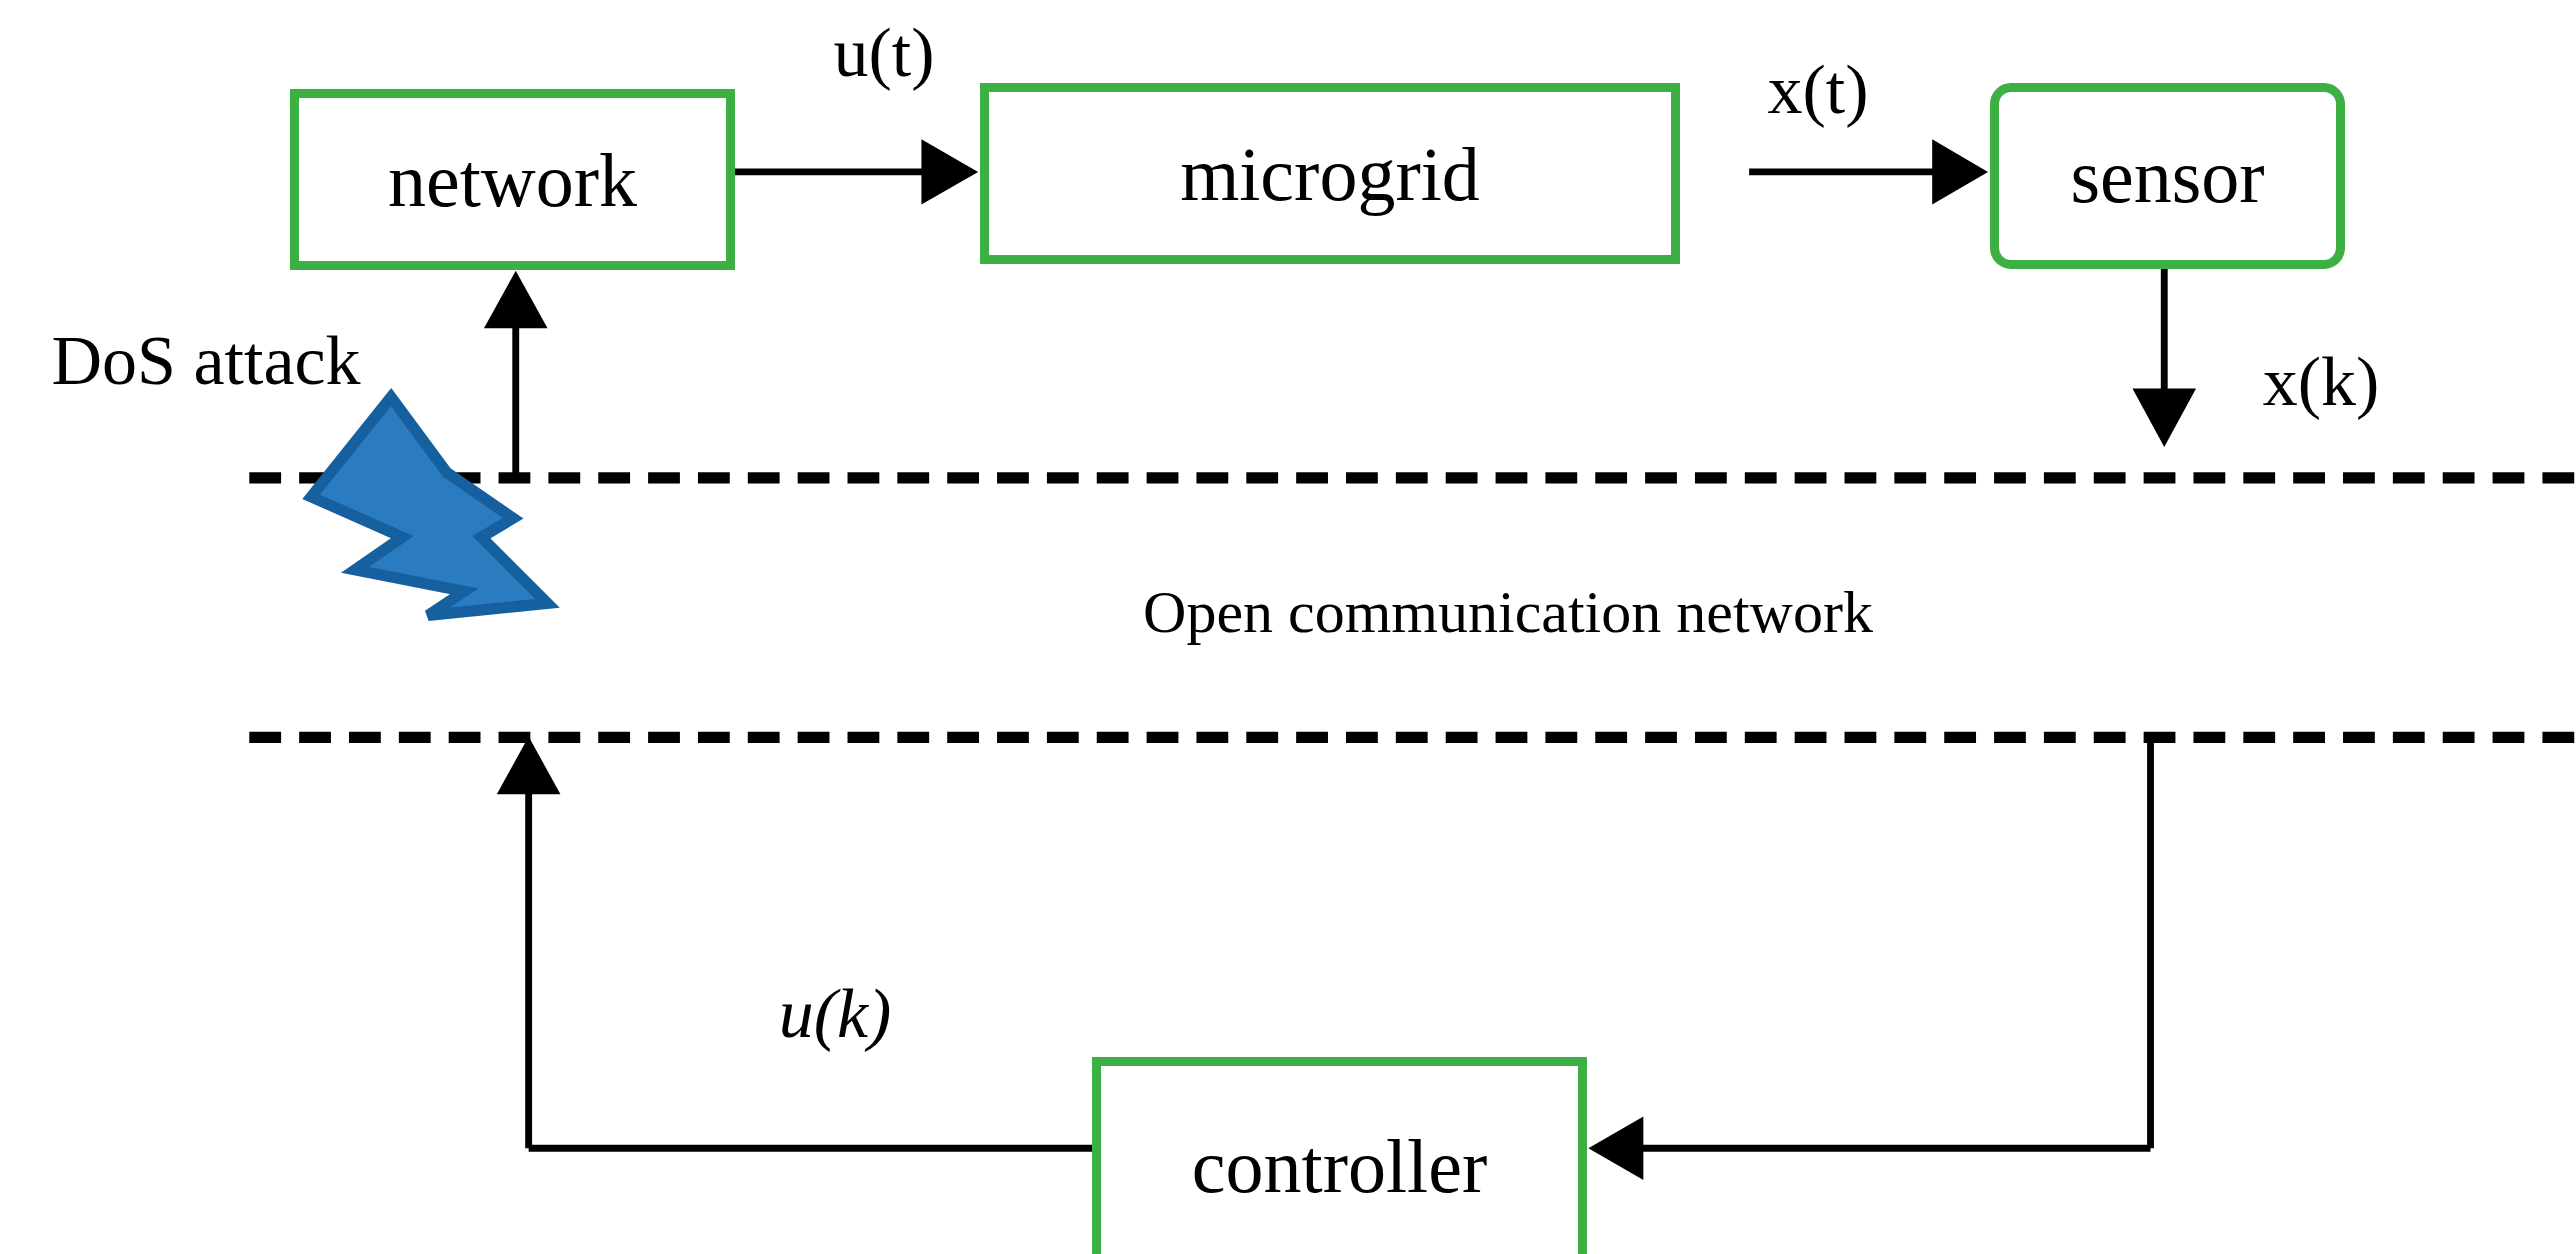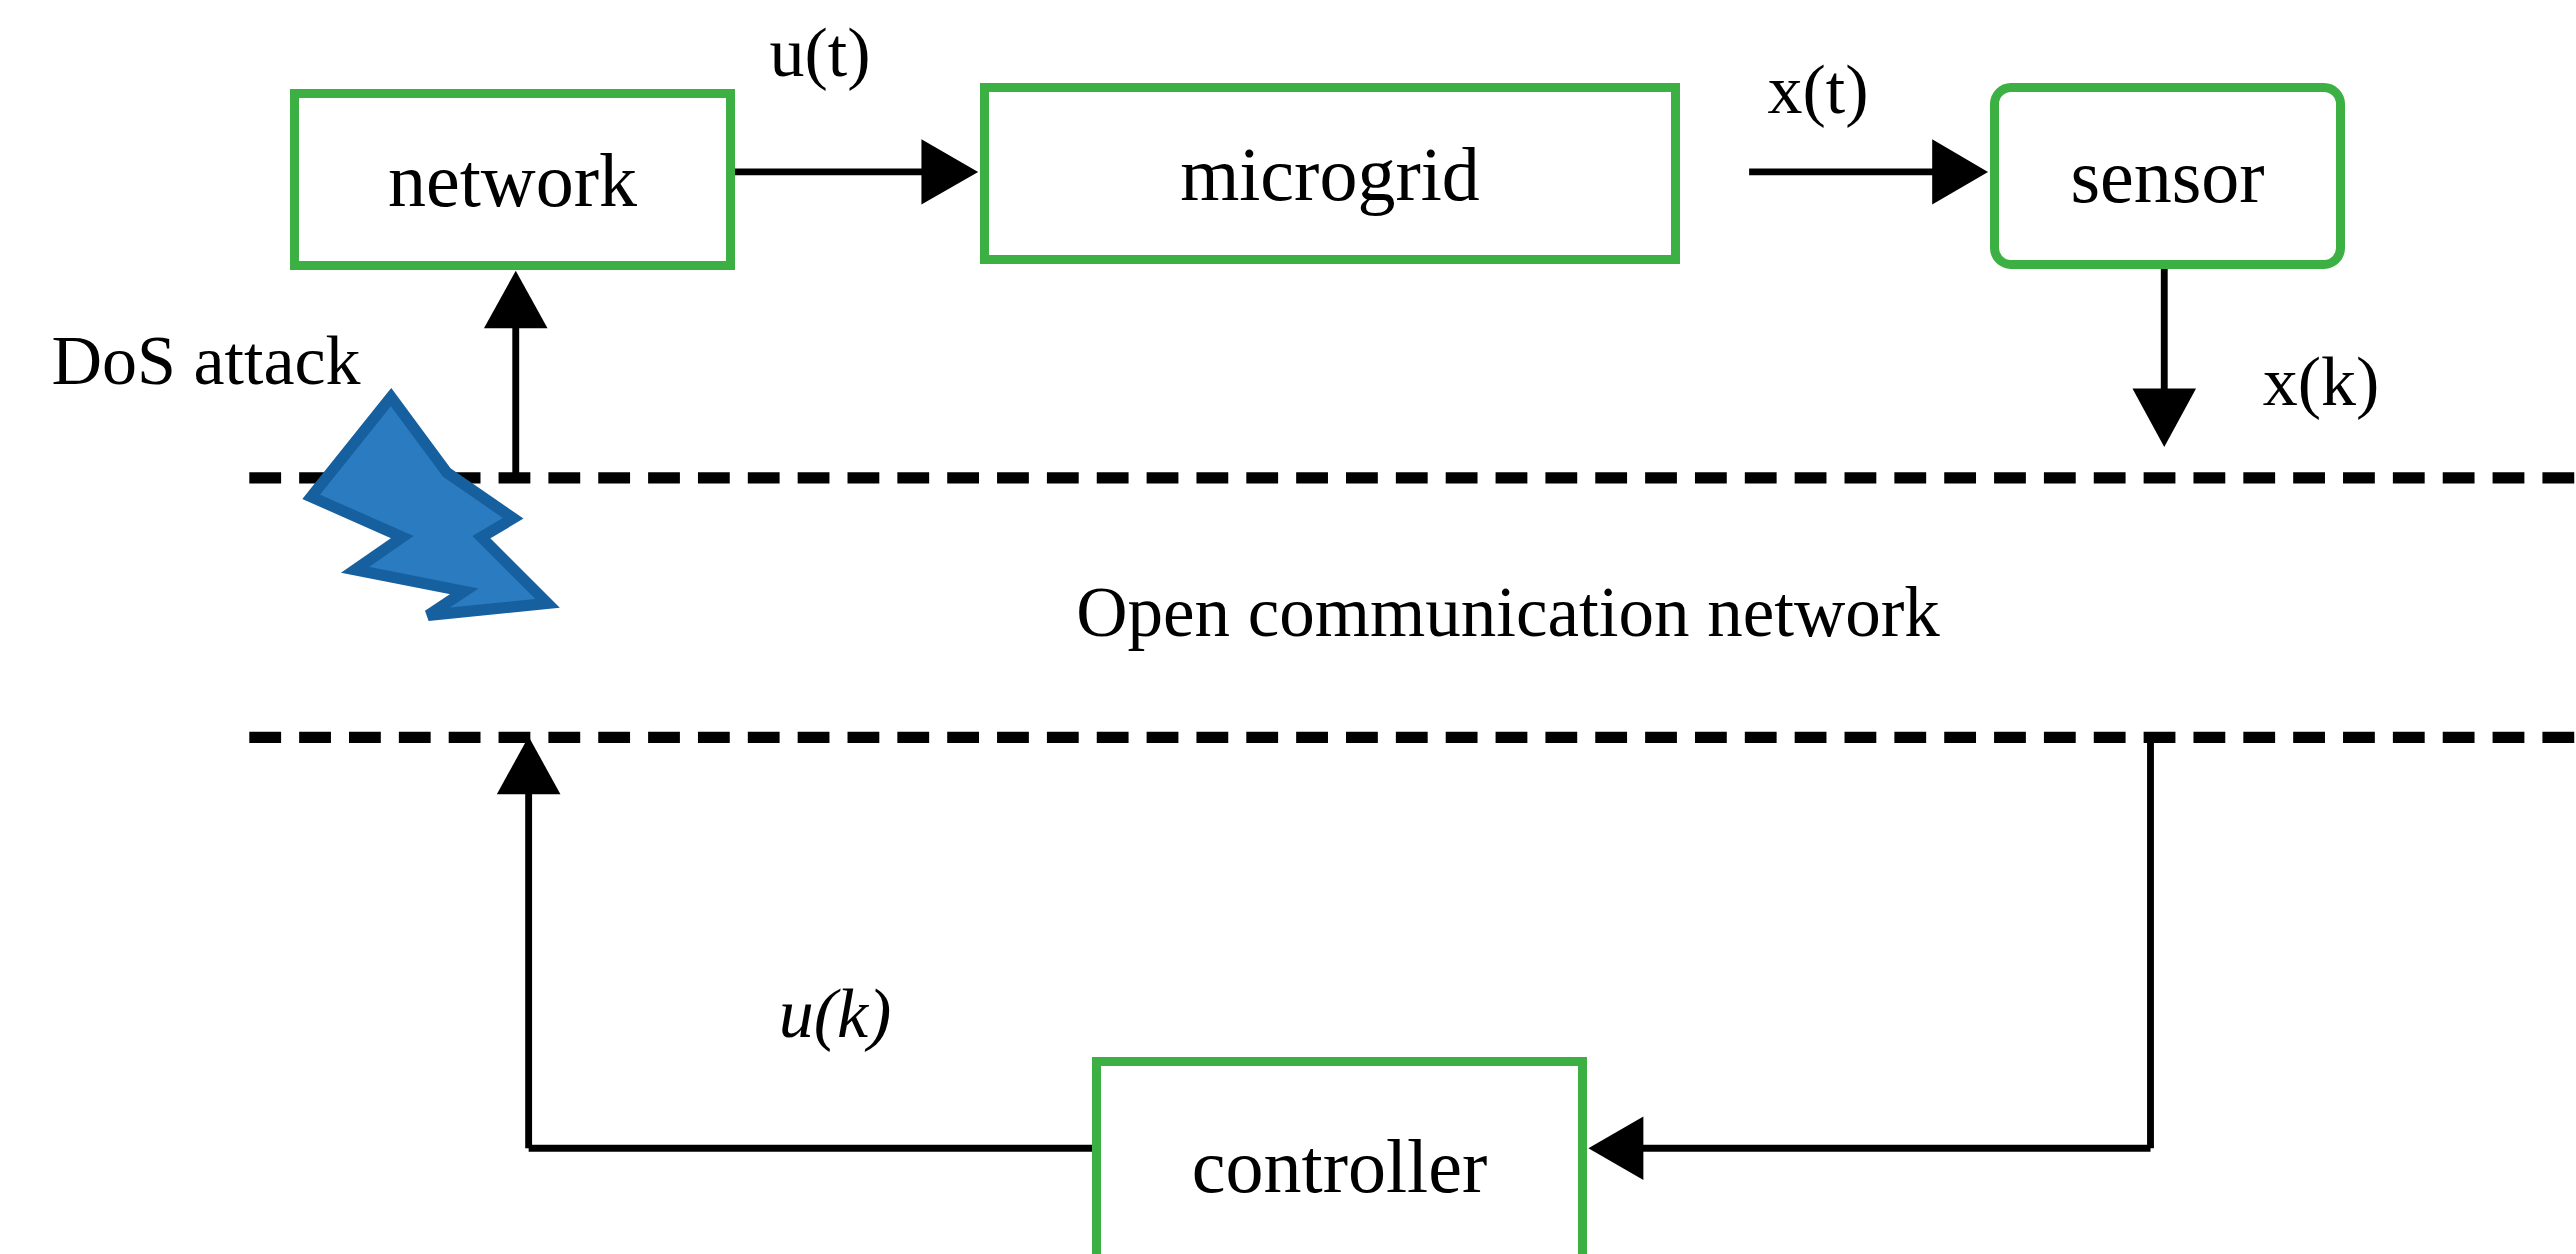--- a/index.html
+++ b/index.html
@@ -44,31 +44,31 @@
   .box-controller { left: 1092px; top: 1057px; width: 495px; height: 218px; }
 
   .float-label {
     position: absolute;
     transform: translate(-50%, -50%);
     font-size: 70px;
     line-height: 1;
     white-space: nowrap;
     color: #000000;
   }
-  .lbl-ut { left: 820px; top: 53px; font-family: Liberation Serif, serif; }
+  .lbl-ut { left: 884px; top: 53px; font-family: Liberation Serif, serif; }
   .lbl-xt { left: 1818px; top: 90px; text-align: right; }
   .lbl-xk { left: 2321px; top: 382px; }
   .lbl-uk { left: 835px;  top: 1014px; font-style: italic; }
   .lbl-dos {
     left: 206px; top: 361px;
     font-size: 70px;
   }
   .lbl-network {
     left: 1508px; top: 612px;
-    font-size: 71px;
+    font-size: 60px;
   }
 </style>
 </head>
 <body>
 
 <div class="stage">
 
   <svg class="svg-layer" viewBox="0 0 2997 1459" xmlns="http://www.w3.org/2000/svg">
 
     <line x1="290" y1="556" x2="2996" y2="556" stroke="#000000" stroke-width="13" stroke-dasharray="37 21"></line>

